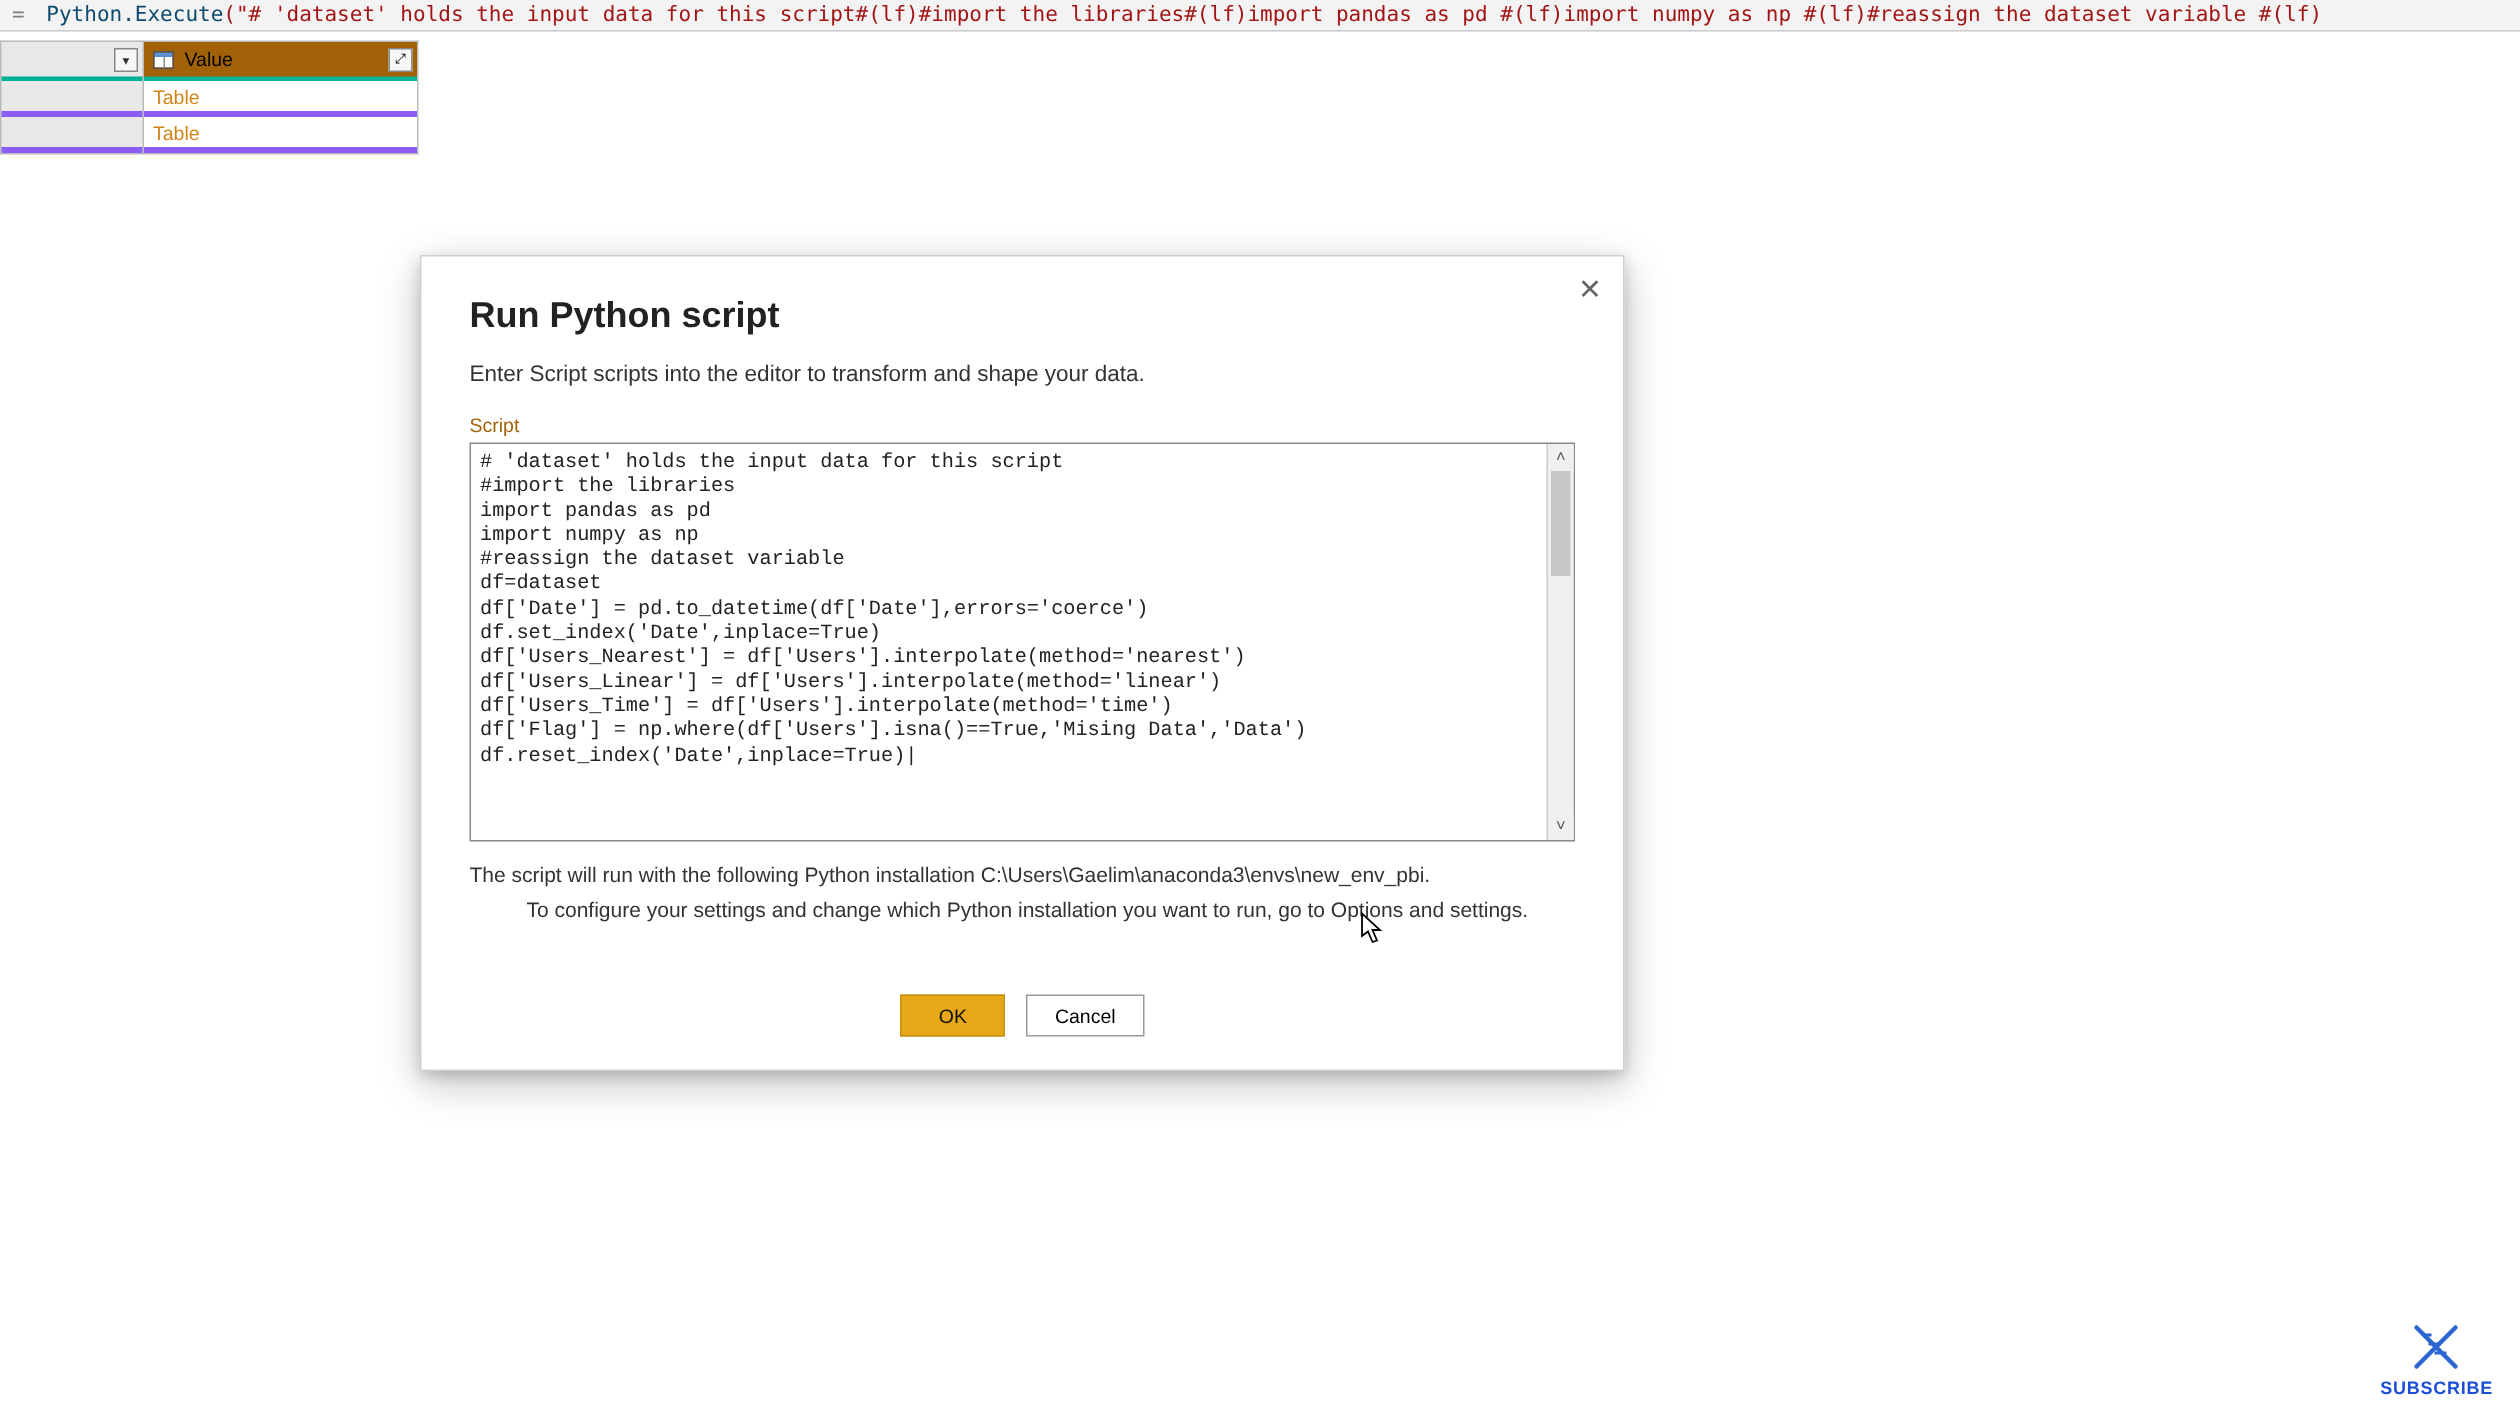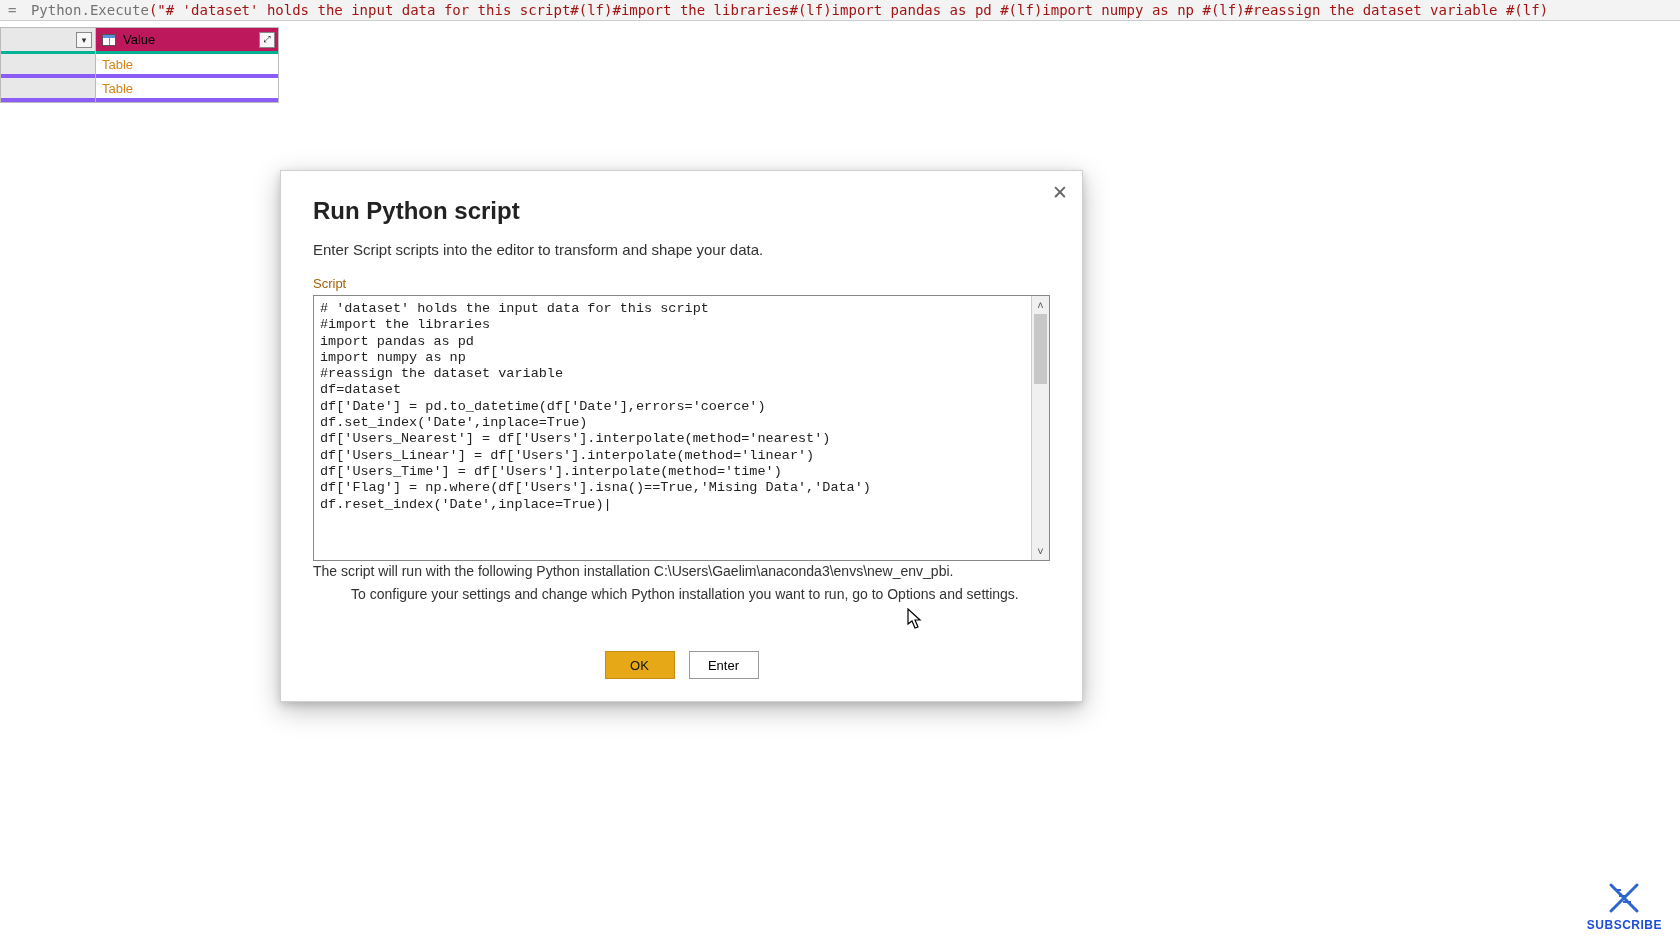--- a/index.html
+++ b/index.html
@@ -22,21 +22,21 @@
       border-bottom: 1px solid #ccc;
       font-family: Consolas, monospace;
       font-size: 14px;
       padding: 2px 8px;
       color: #555;
       white-space: nowrap;
       overflow: hidden;
     }
 
     .formula-bar .op { color: #808080; display: inline-block; margin-right: 6px;}
-    .formula-bar .fn { color: #737373; }
+    .formula-bar .fn { color: #0c4a6e; }
     .formula-bar .str { color: #a31515; }
 
     .table-area {
       display: flex;
       align-items: flex-start;
       margin-top: 6px;
     }
 
     .col-left {
       width: 96px;
@@ -67,21 +67,21 @@
     }
 
     .col-right {
       width: 183px;
       border: 1px solid #bbb;
       border-left: none;
     }
 
     .col-header {
       height: 26px;
-      background: #be185d;
+      background: #a16207;
       border-bottom: 3px solid #00b294;
       display: flex;
       align-items: center;
       padding: 0 6px;
       font-size: 13px;
       position: relative;
     }
 
     .col-header .table-icon {
       width: 14px;
@@ -215,20 +215,21 @@
       top:18px;
       left:2px;
       right:2px;
       height:70px;
       background:#c7c7c7;
     }
 
     .dialog-info {
       font-size: 14px;
       color: #333;
+      margin-top: 12px;
       line-height: 1.5;
     }
 
     .dialog-buttons {
       display: flex;
       justify-content: center;
       gap: 14px;
       margin-top: 46px;
     }
 
@@ -326,21 +327,21 @@
       <div class="fake-scrollbar">
         <div class="scroll-arrow up">˄</div>
         <div class="scroll-thumb"></div>
         <div class="scroll-arrow down">˅</div>
       </div>
     </div>
     <div class="dialog-info">The script will run with the following Python installation C:\Users\Gaelim\anaconda3\envs\new_env_pbi.</div>
     <div class="dialog-info" style="margin-top:2px;margin-left:38px;">To configure your settings and change which Python installation you want to run, go to Options and settings.</div>
     <div class="dialog-buttons">
       <button class="btn primary">OK</button>
-      <button class="btn">Enter</button>
+      <button class="btn">Cancel</button>
     </div>
   </div>
 </div>
 
 <svg class="cursor" viewBox="0 0 16 22">
   <path d="M1 1 L1 16 L5 13 L8 20 L11 19 L8 12 L13 12 Z" fill="#fff" stroke="#000" stroke-width="1.2"></path>
 </svg>
 
 <div class="subscribe">
   <svg width="38" height="34" viewBox="0 0 38 34">

